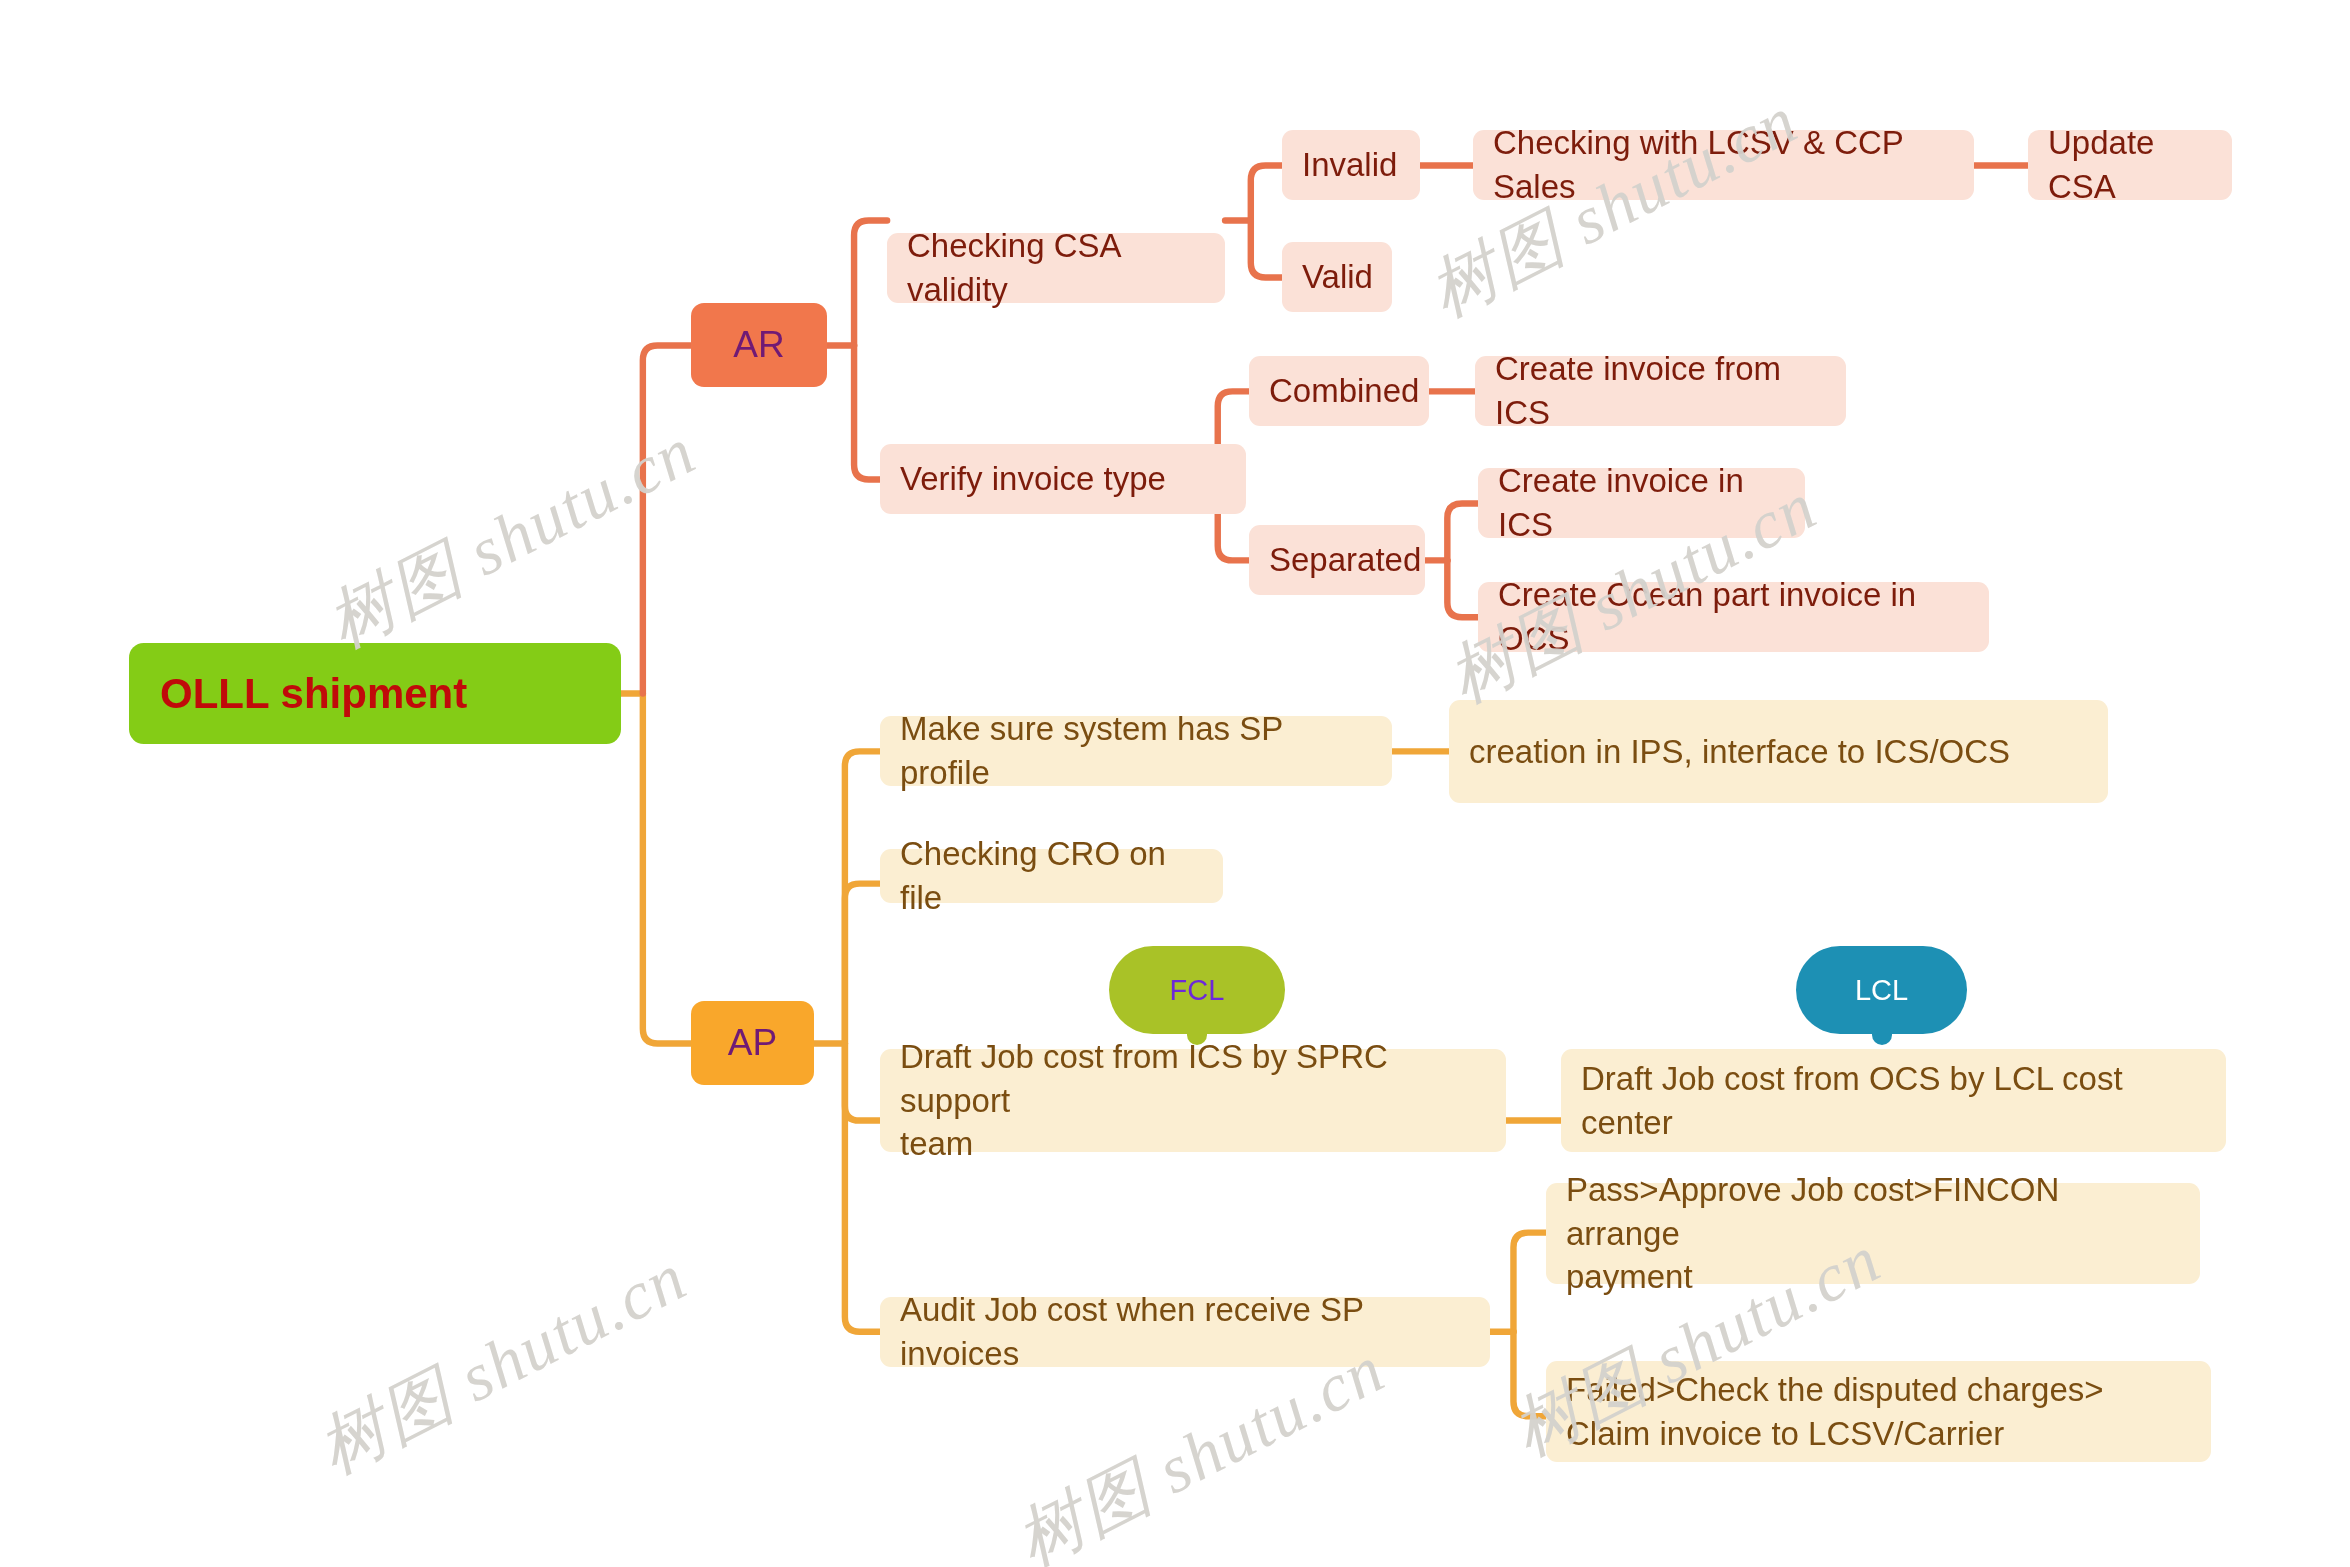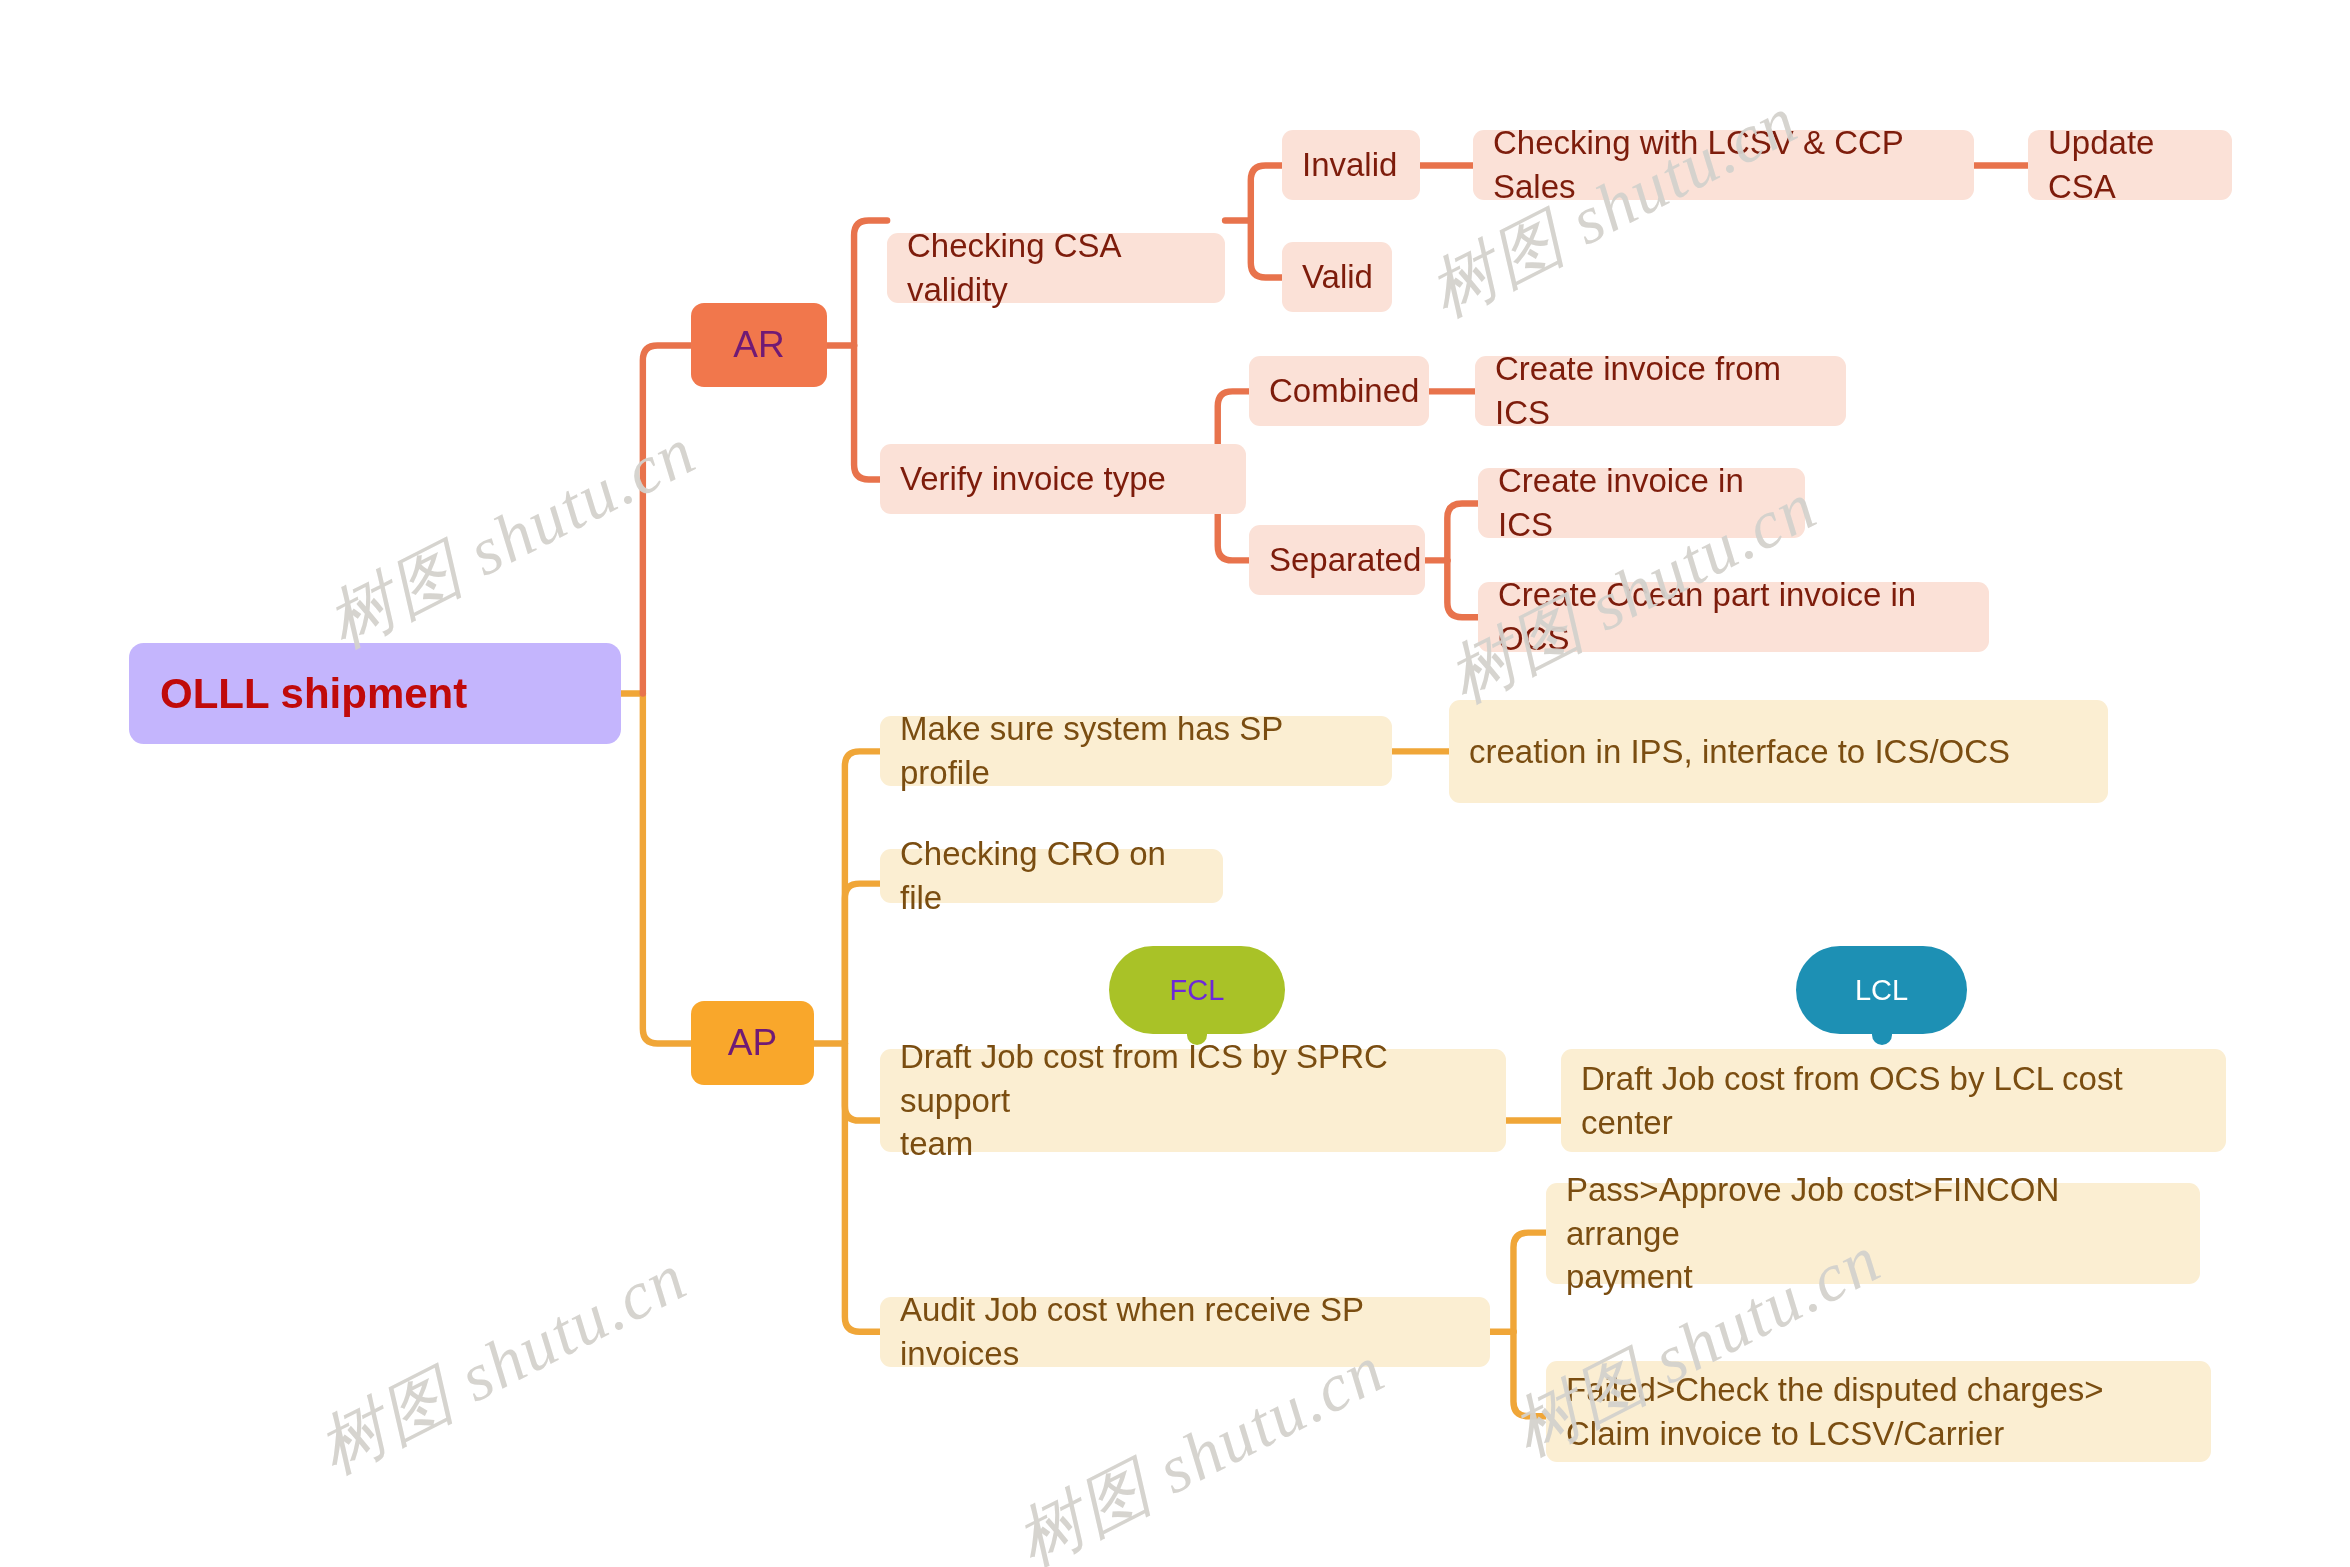--- a/index.html
+++ b/index.html
@@ -49,21 +49,21 @@
     position: absolute;
     display: flex;
     align-items: center;
     z-index: 4;
     border-radius: 13px;
     line-height: 1.32;
   }
   .node span.txt { display: block; }
 
   .root {
-    background: #c4b5fd;
+    background: #84cc16;
     color: #c00a0a;
     font-weight: bold;
     font-size: 42px;
     border-radius: 14.7px;
     padding: 0 31px;
     font-family: "Liberation Sans", sans-serif;
   }
 
   .lvl1 {
     font-size: 37px;

